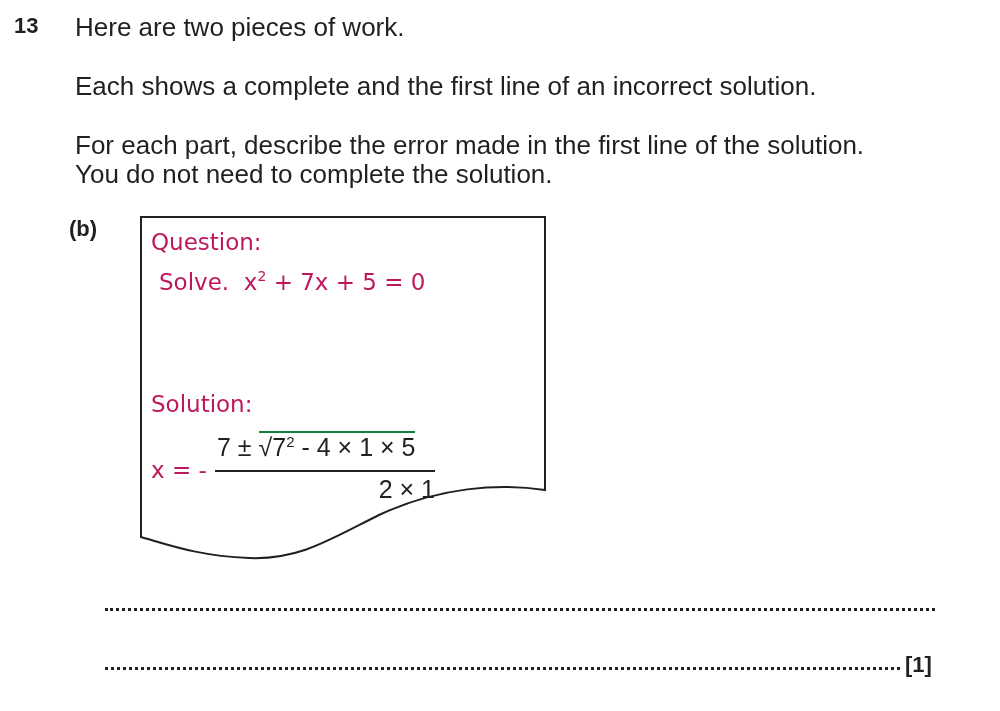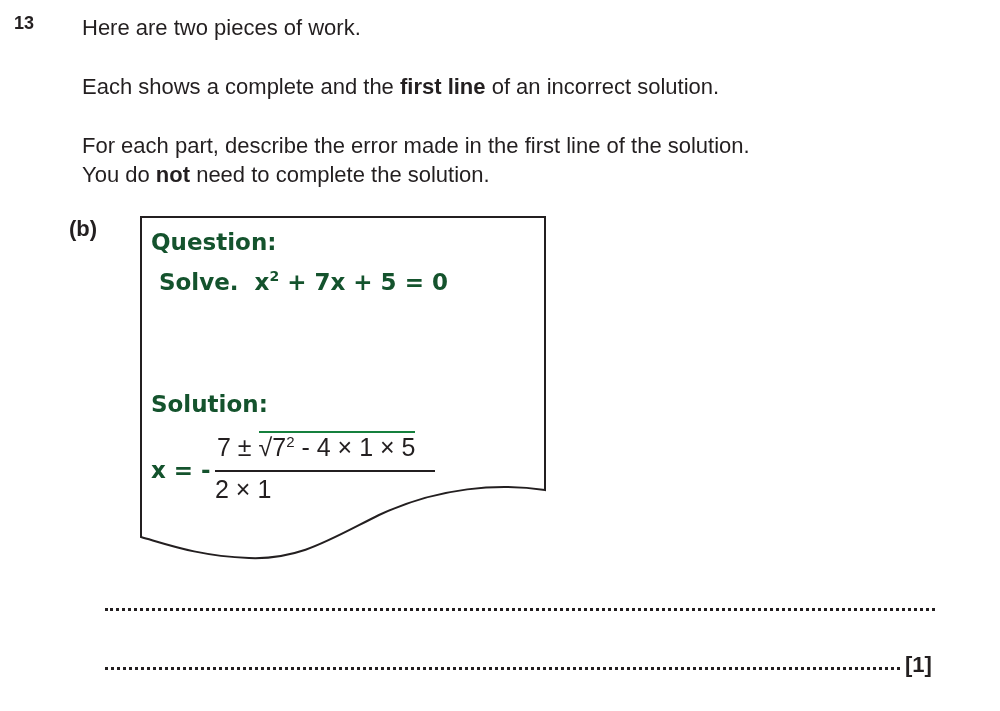--- a/index.html
+++ b/index.html
@@ -1,25 +1,25 @@
 <!DOCTYPE html>
 <html><head>
   <meta charset="utf-8">
   <style>
     html, body { margin:0; padding:0; background:#fff; }
     body { width:1000px; height:711px; position:relative; overflow:hidden; color:#231f20;
       font-family:"Liberation Sans", sans-serif; }
     .abs { position:absolute; }
-    .qnum { left:14px; top:13px; font-size:18px; font-weight:bold; }
-    .p { left:82px; font-size:22px; line-height:29px; white-space:nowrap; }
-    .p b { font-weight:bold;margin-top:10px; }
+    .qnum { left:14px; top:13px; font-size:22px; font-weight:bold; }
+    .p { left:75px; font-size:26px; line-height:29px; white-space:nowrap; }
+    .p b { font-weight:normal;margin-top:10px; }
     .partlabel { left:69px; top:216px; font-size:22px; font-weight:bold; }
     .box { left:139px; top:215px; width:410px; height:350px; }
     .box svg { position:absolute; left:0; top:0; }
-    .hand { font-family:"DejaVu Sans", sans-serif; font-size:23px; color:#14532d;font-weight:bold; }
+    .hand { font-family:"DejaVu Sans", sans-serif; font-size:23px; color:#be185d; }
     .sup { font-size:14px; vertical-align:super; }
     .dots { left:105px; border-bottom:3px dotted #231f20; height:0; }
     .mark { font-size:22px; font-weight:bold; }
   </style>
 </head>
 <body>
 
 <div class="abs qnum">13</div>
 <div class="abs p" style="top:13px;">Here are two pieces of work.</div>
 <div class="abs p" style="top:72px;">
@@ -42,18 +42,18 @@
     <span>x</span><span class="sup">2</span>
     <span>+ 7x + 5 = 0</span>
   </div>
   <div class="abs hand" style="left:12px; top:176px;text-align:center;">Solution:</div>
   <div class="abs hand" style="left:12px; top:242px; white-space:nowrap;">x = -</div>
   <div class="abs" style="left:78px; top:218px; width:218px; font-family:'Liberation Sans',sans-serif; font-size:25px; white-space:nowrap;">
     <span>7 ±</span>
     <span style="border-top:2px solid #15803d;">√<span>7</span><span style="font-size:15px; vertical-align:super;">2</span> <span>- 4 × 1 × 5</span></span>
   </div>
   <div class="abs" style="left:76px; top:255px; width:220px; border-top:2px solid #231f20;"></div>
-  <div class="abs" style="left:76px; top:260px; width:220px; text-align:left; font-size:25px; font-family:'Liberation Sans',sans-serif;">2 × 1</div>
+  <div class="abs" style="left:76px; top:260px; width:220px; text-align:right; font-size:25px; font-family:'Liberation Sans',sans-serif;">2 × 1</div>
 </div>
 
 <div class="abs dots" style="top:608px; width:830px;"></div>
 <div class="abs dots" style="top:667px; width:795px;"></div>
 <div class="abs mark" style="left:905px; top:652px;">[1]</div>
 
 </body></html>

